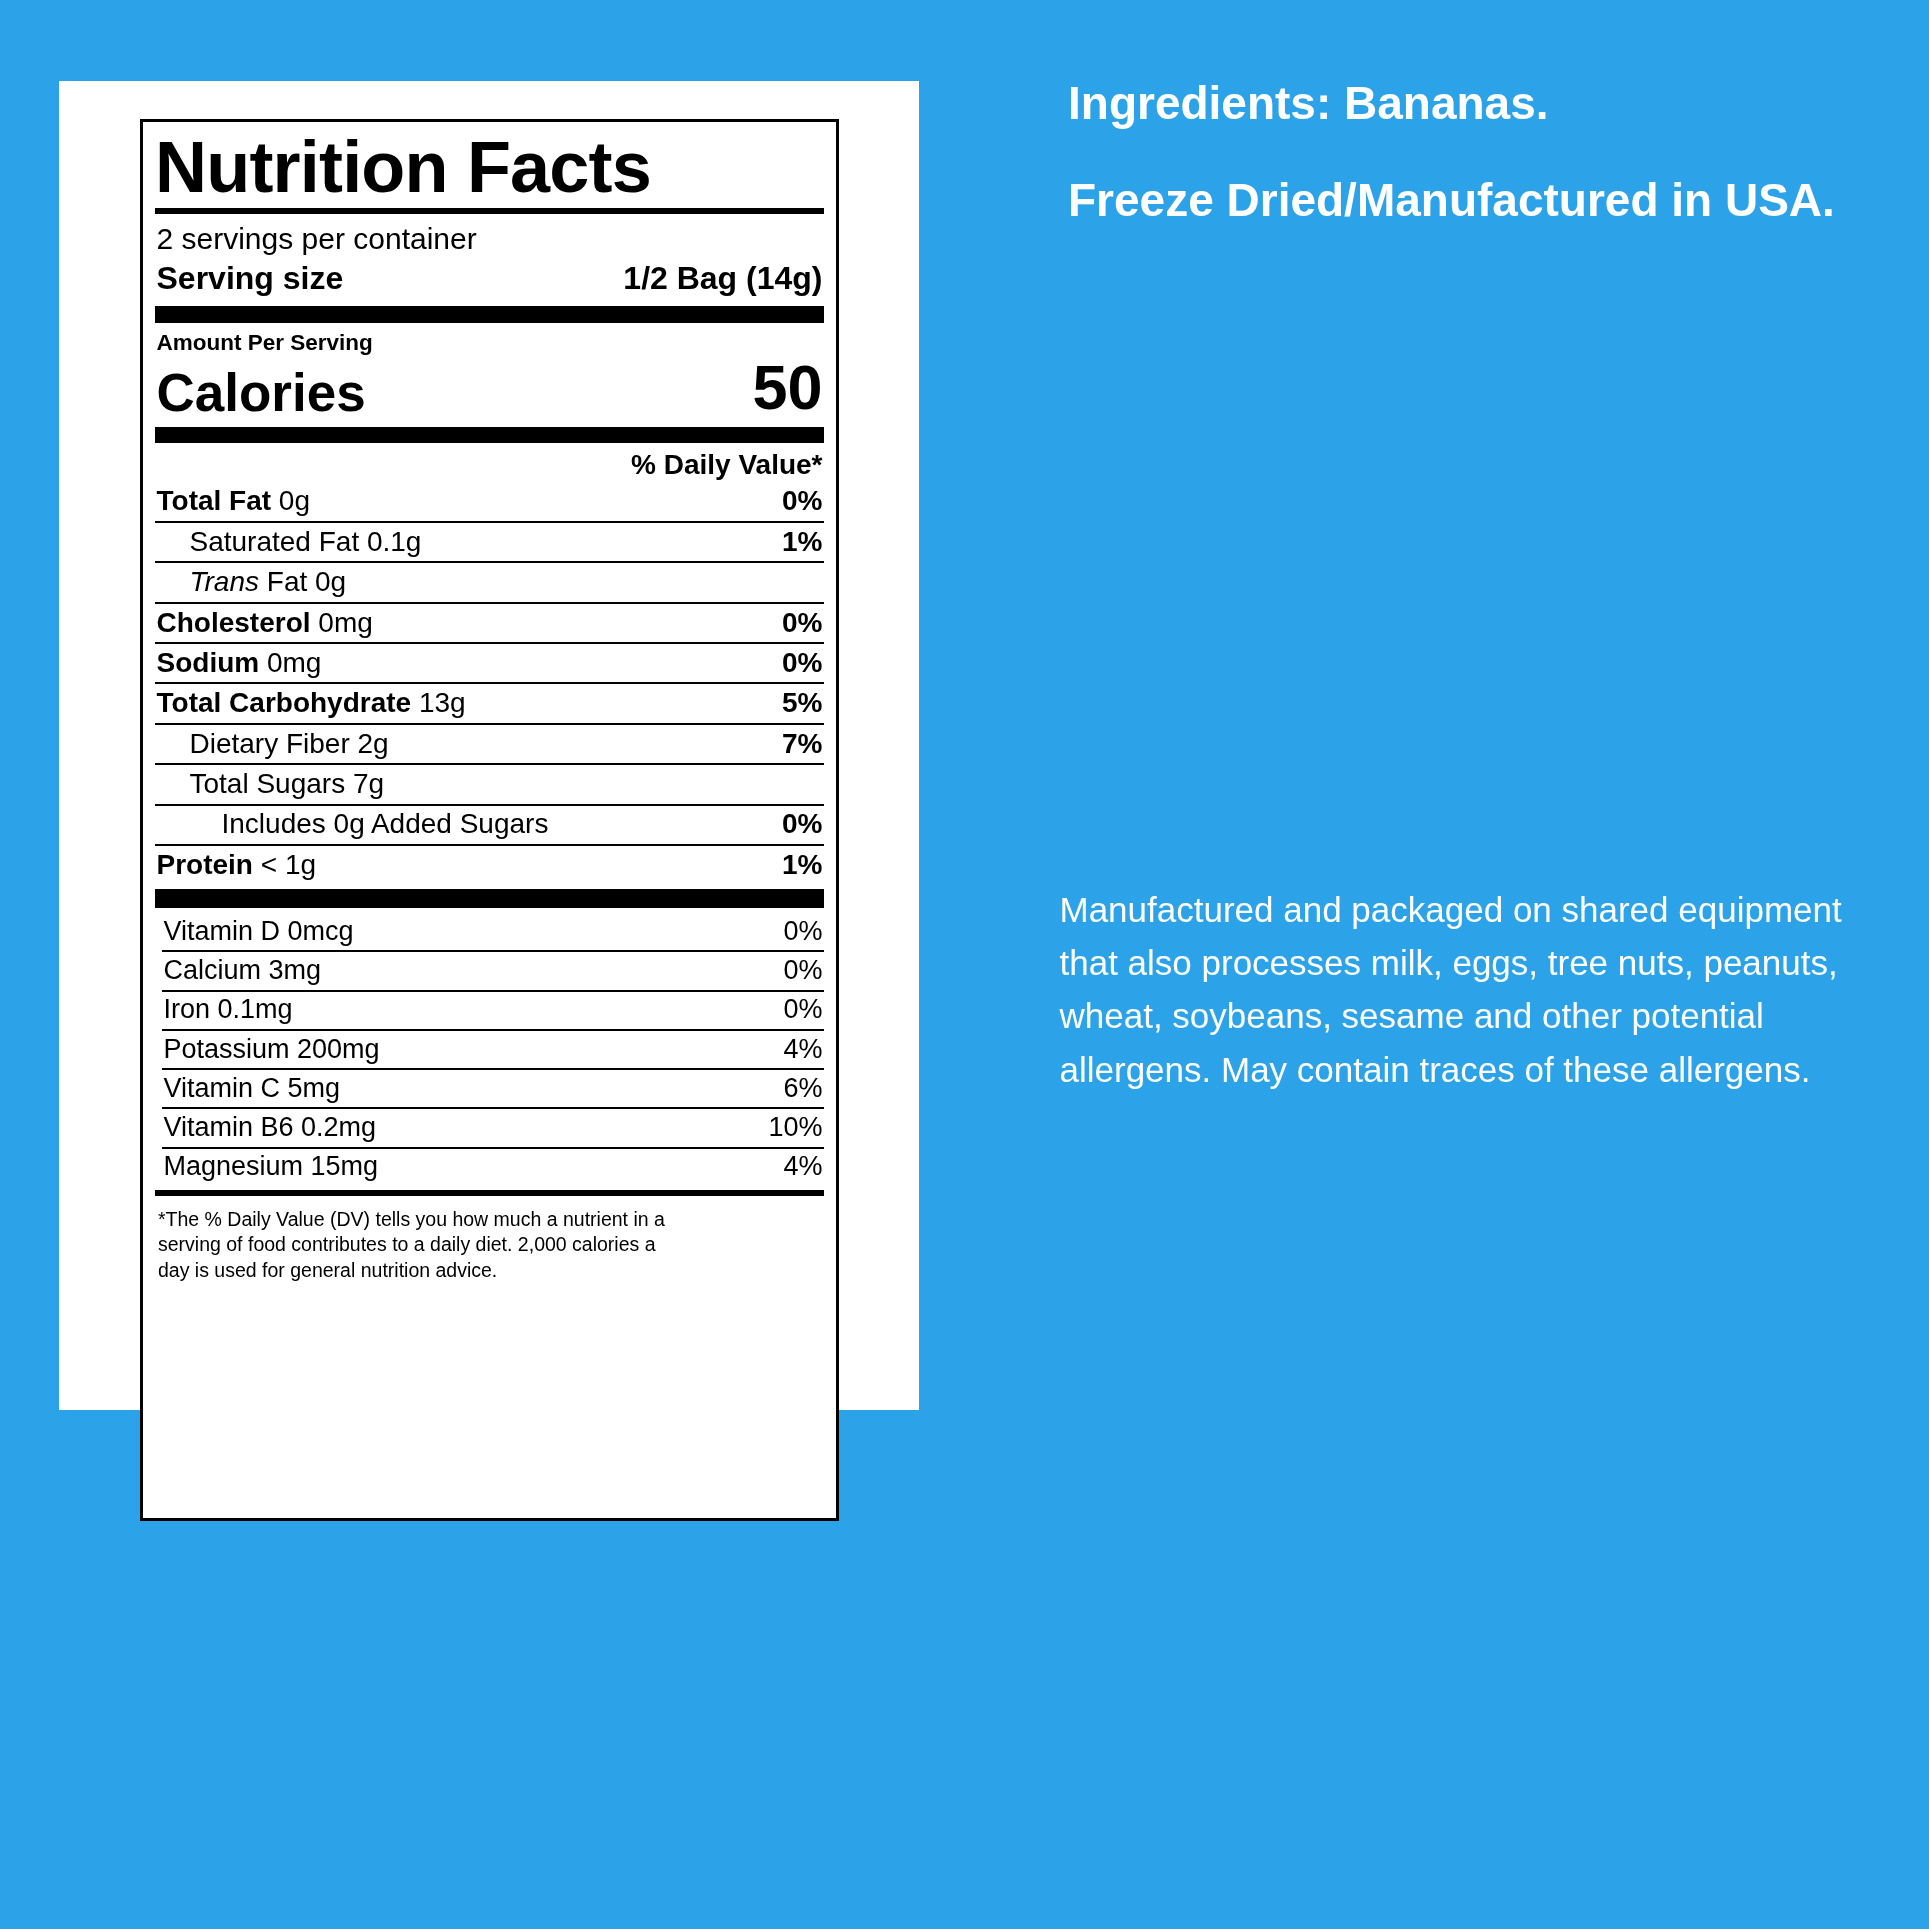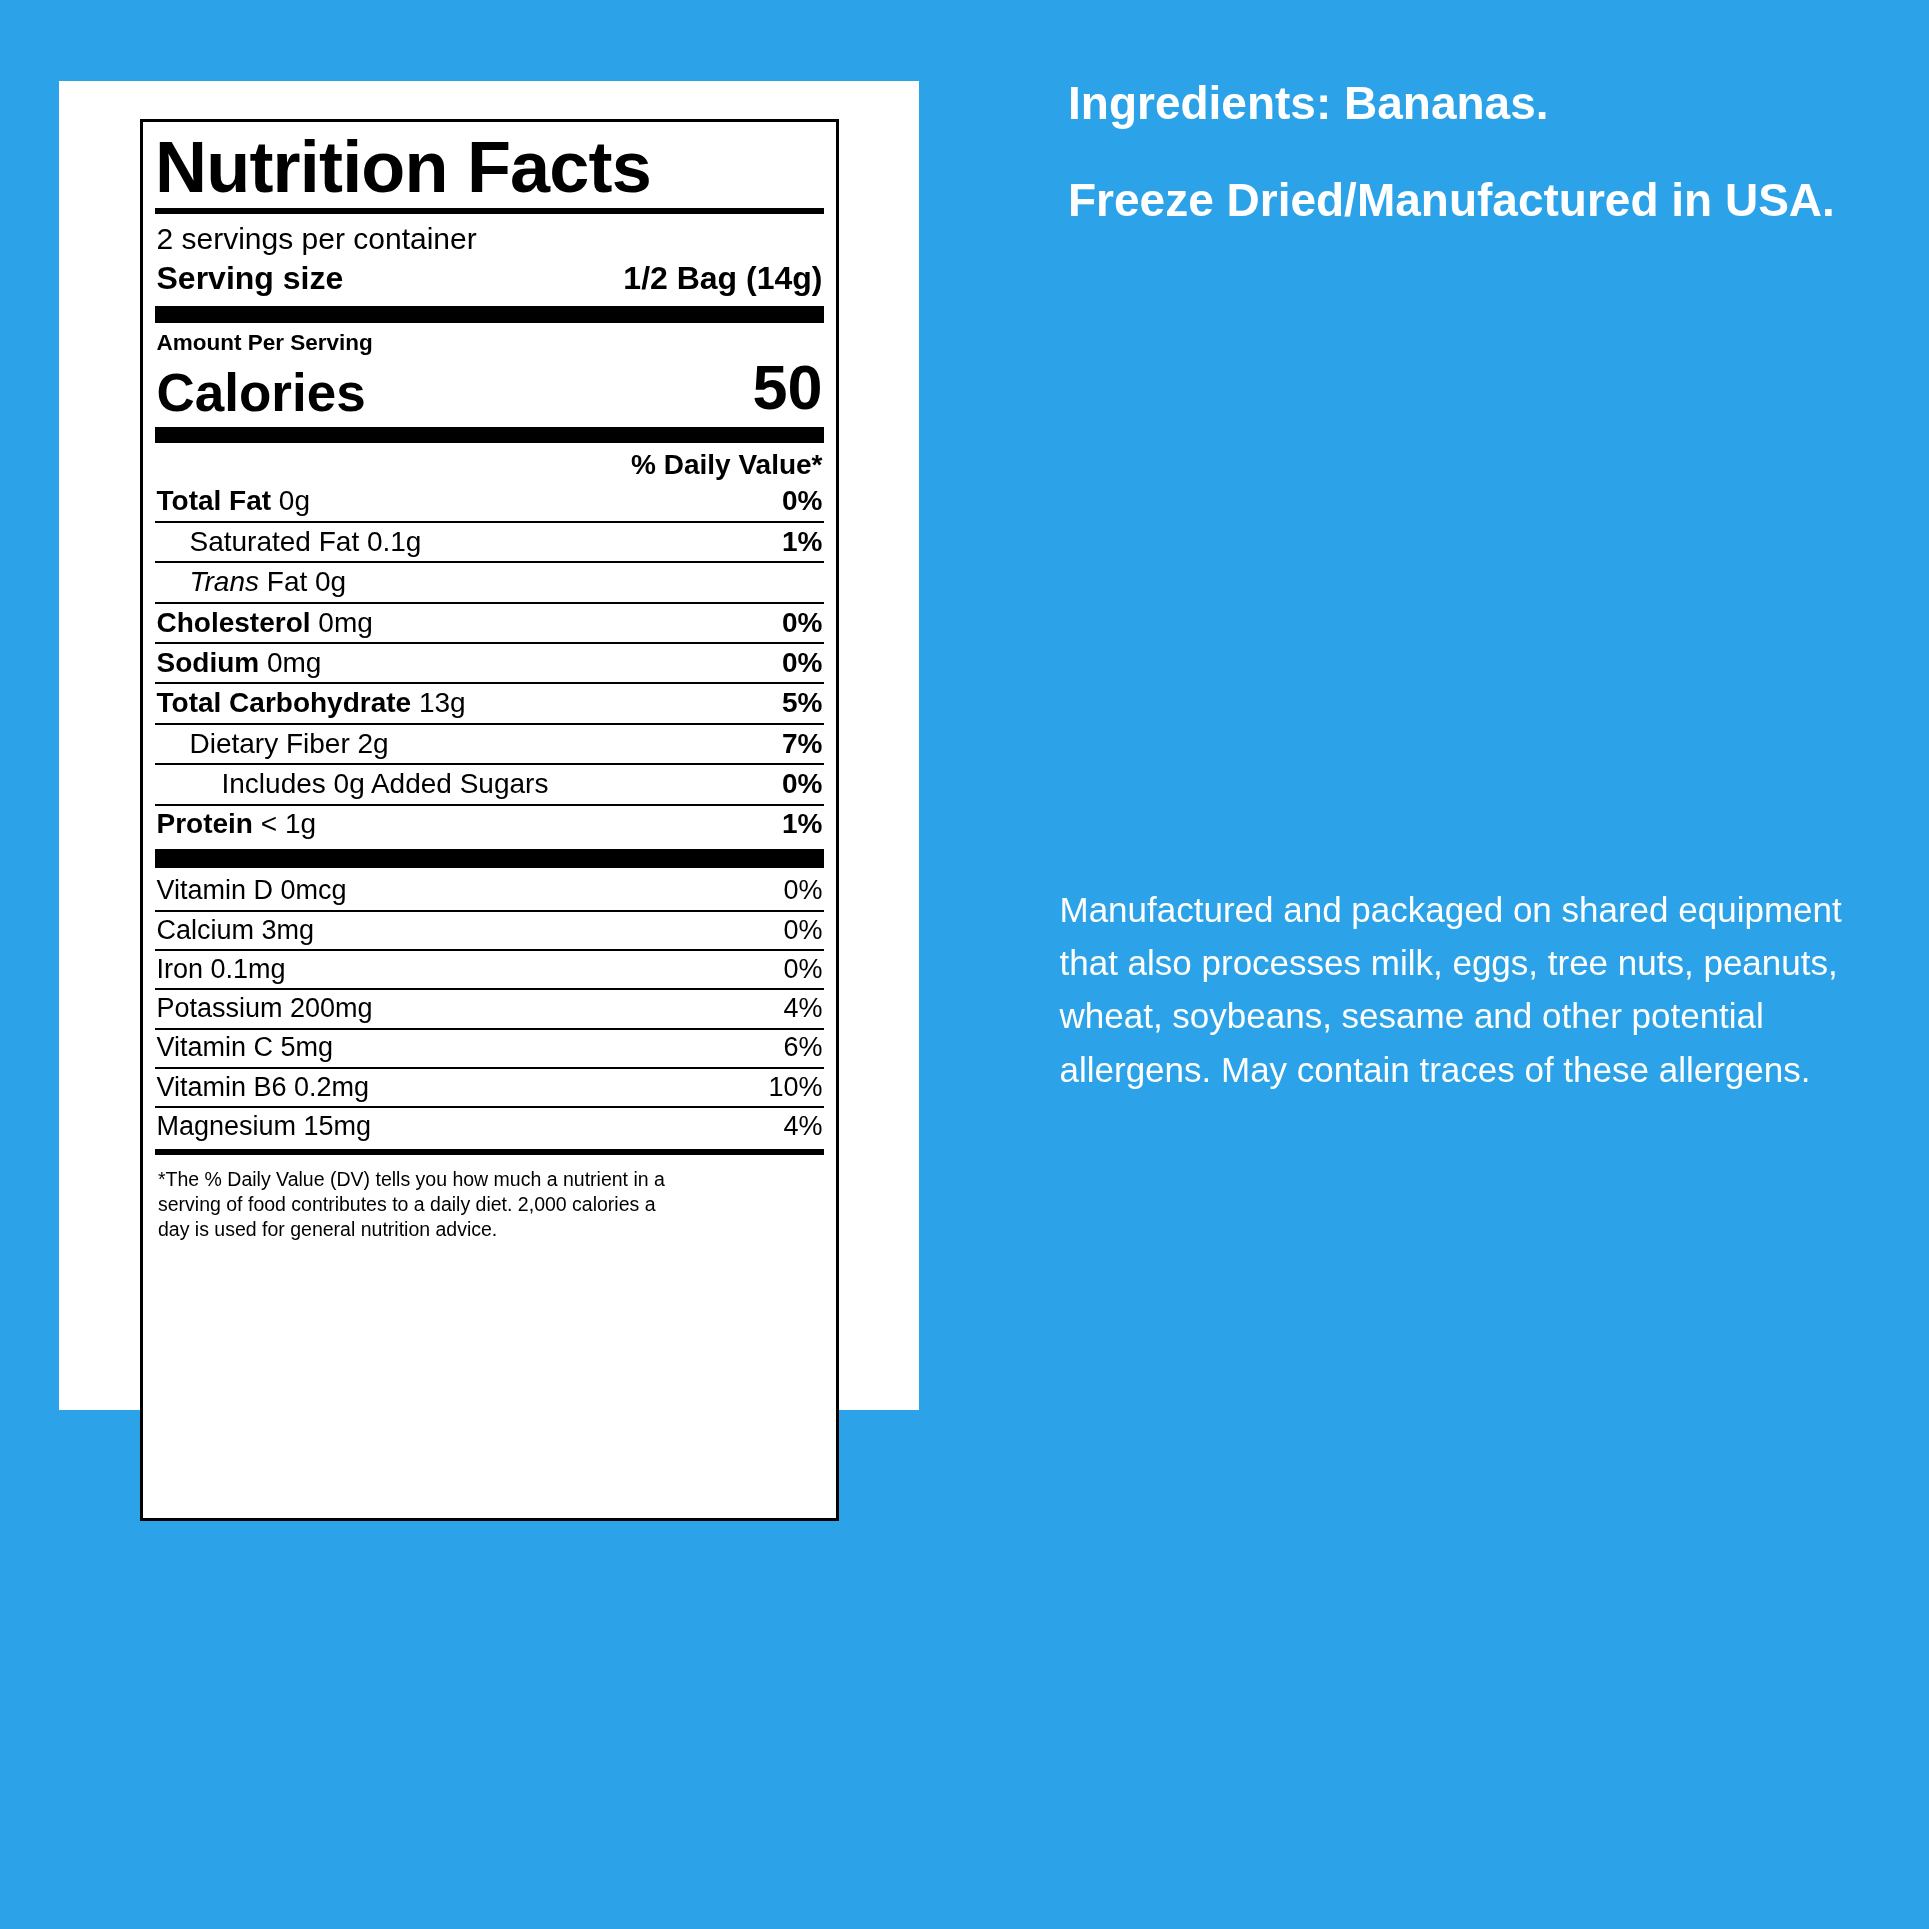--- a/index.html
+++ b/index.html
@@ -113,20 +113,21 @@
   .indent2 { padding-left: 65px; }
 
   .vrow {
     display: flex;
     justify-content: space-between;
     align-items: baseline;
     font-size: 27px;
     padding: 3.8px 1.5px 3.8px 1.5px;
     border-top: 2.3px solid #000;
     line-height: 1.1;
+    margin-left: 7px;
   }
   .vrow.first { border-top: none; }
 
   .footnote {
     font-size: 19.5px;
     line-height: 1.3;
     padding: 7.5px 3px 0 3px;
   }
   .footnote .star-line { text-indent: -10.5px; padding-left: 10.5px; }
 
@@ -219,20 +220,24 @@
       <div class="nrow">
         <span class="name"><span class="b">Total Carbohydrate</span><span> 13g</span></span>
         <span class="pct">5%</span>
       </div>
 
       <div class="nrow">
         <span class="name indent1">Dietary Fiber 2g</span>
         <span class="pct">7%</span>
       </div>
 
+      <div class="nrow">
+        <span class="name indent1">Total Sugars 7g</span>
+        <span class="pct"></span>
+      </div>
 
       <div class="nrow">
         <span class="name indent2">Includes 0g Added Sugars</span>
         <span class="pct">0%</span>
       </div>
 
       <div class="nrow">
         <span class="name"><span class="b">Protein</span><span> &lt; 1g</span></span>
         <span class="pct">1%</span>
       </div>

